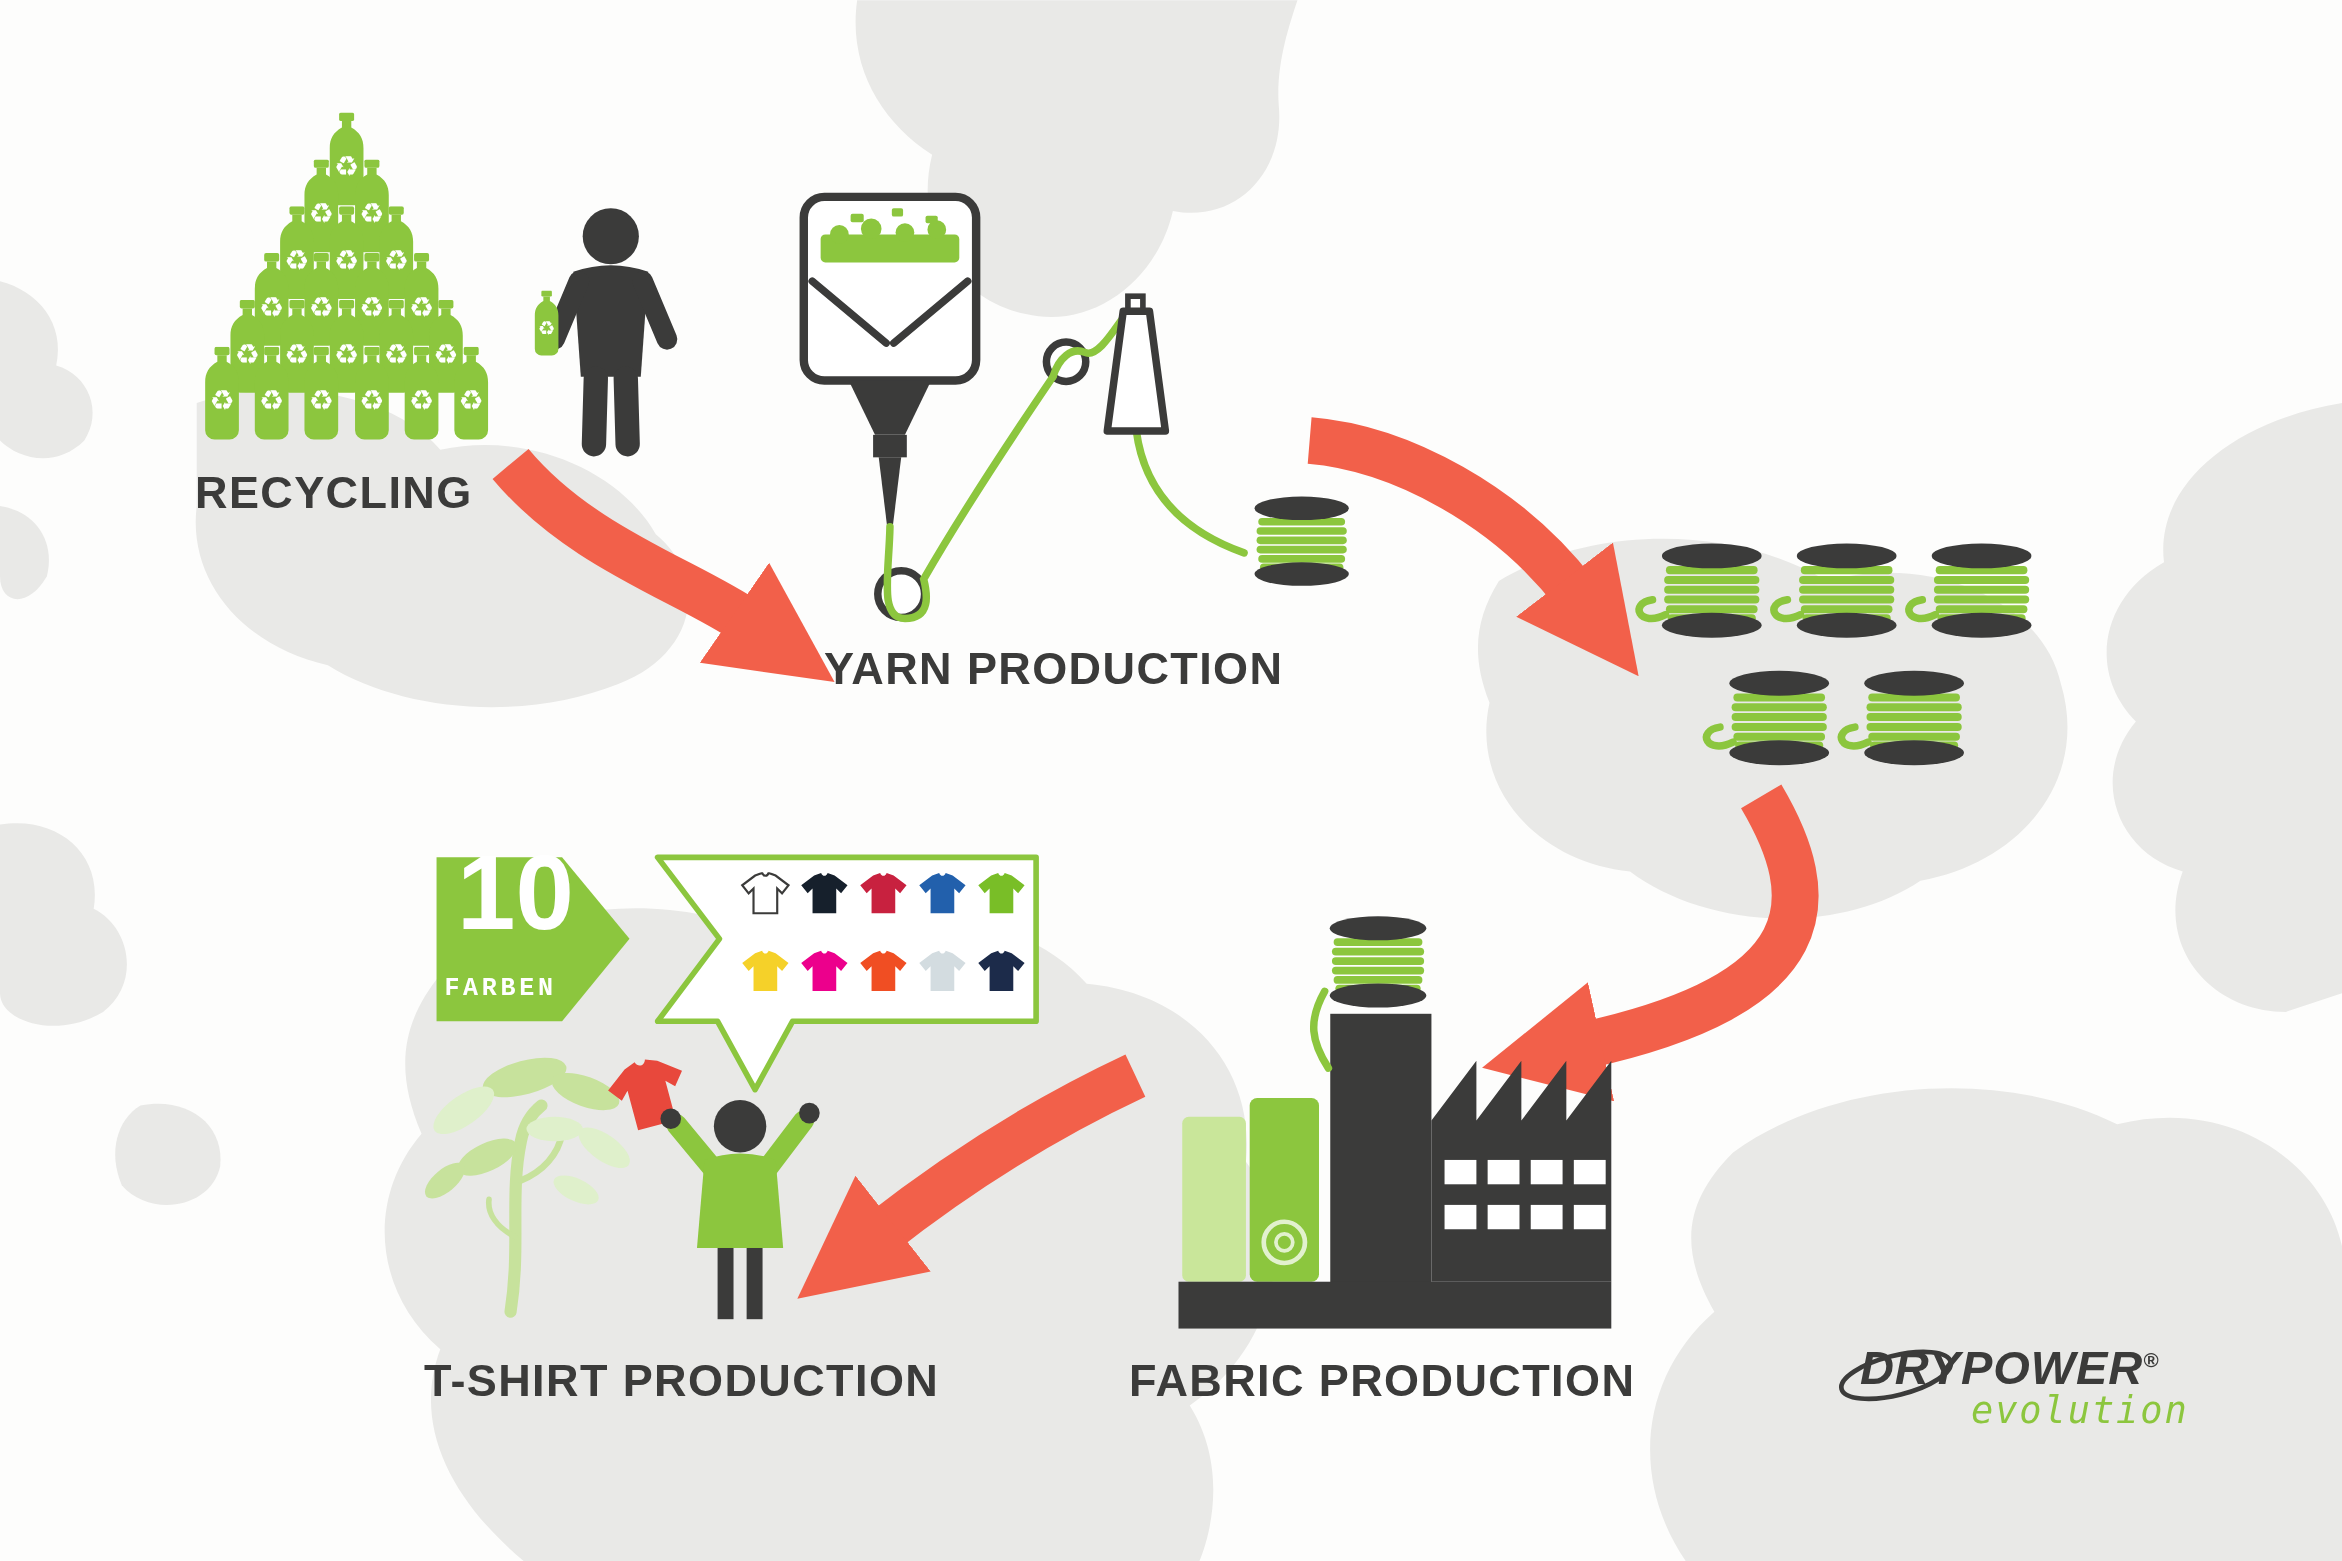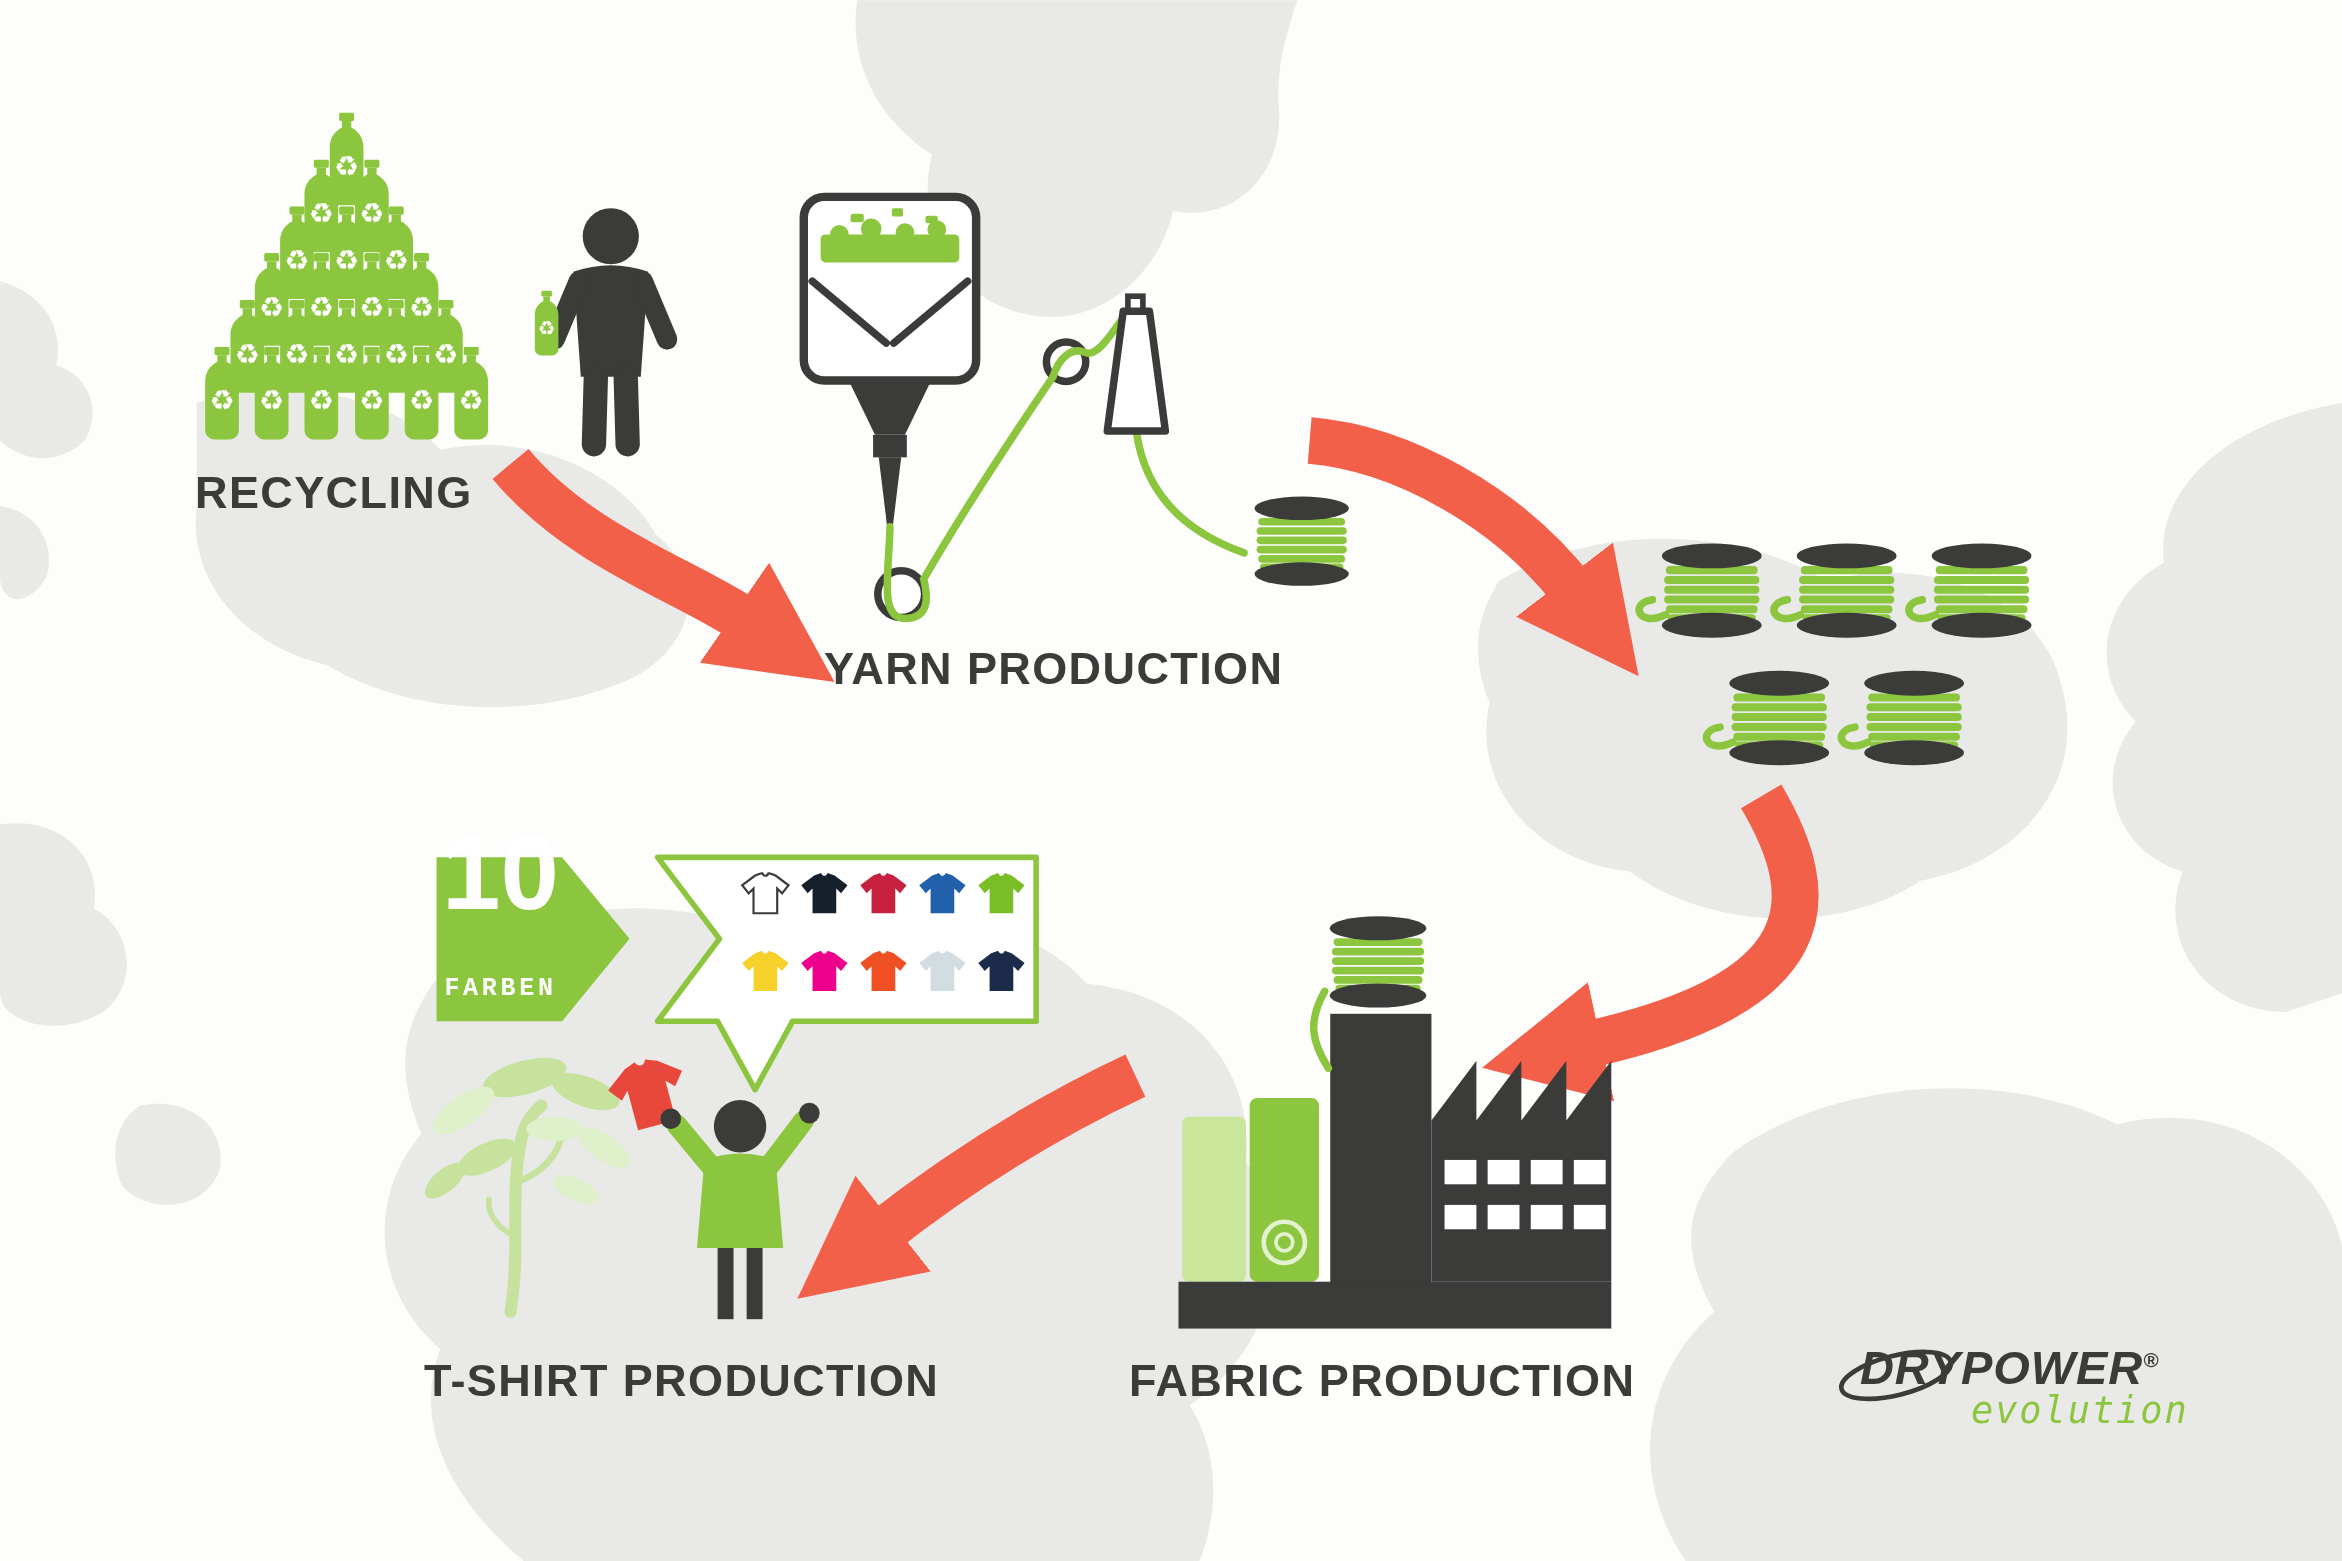--- a/index.html
+++ b/index.html
@@ -6,22 +6,22 @@
     --green:#8CC63E; --green_light:#C9E69A; --dark:#3B3B3A; --coral:#F2604A;
     --map:#E9E9E7; --bg:#FDFDFC; --tree:#C7E29C; --tree_light:#DFF0CB;
     --held_shirt:#E8483C; --white:#FFFFFF;
   }
   html,body{margin:0;padding:0;background:var(--bg);}
   .canvas{position:relative;width:2342px;height:1561px;background:var(--bg);overflow:hidden;
           font-family:"Liberation Sans",sans-serif;}
   .canvas > svg{position:absolute;left:0;top:0;}
   .stage-label{position:absolute;font-weight:700;font-size:45px;letter-spacing:1.4px;
                color:var(--dark);white-space:nowrap;z-index:5;}
-  .badge-number{position:absolute;left:437px;top:820px;width:127px;text-align:center;
-                font-size:105px;font-weight:700;color:#fff;line-height:1;z-index:5;}
+  .badge-number{position:absolute;left:437px;top:840px;width:127px;text-align:center;
+                font-size:105px;font-weight:700;color:#fff;line-height:1;z-index:5;padding-left:15px;}
   .badge-caption{position:absolute;left:437px;top:974px;width:127px;text-align:center;
                  font-size:25px;font-weight:700;letter-spacing:3.7px;color:#fff;z-index:5;font-family:Liberation Mono, monospace;}
   .logo{position:absolute;left:1860px;top:1340px;z-index:5;}
   .logo-brand{font-style:italic;font-weight:700;font-size:47px;color:var(--dark);letter-spacing:0.9px;}
   .logo-brand sup{font-size:20.6px;vertical-align:super;}
   .logo-sub{font-family:"DejaVu Sans Mono",monospace;font-style:italic;font-weight:400;
             font-size:37px;color:var(--green);letter-spacing:1.9px;margin:-5.6px 0 0 111px;}
 </style>
 </head>
 <body>

